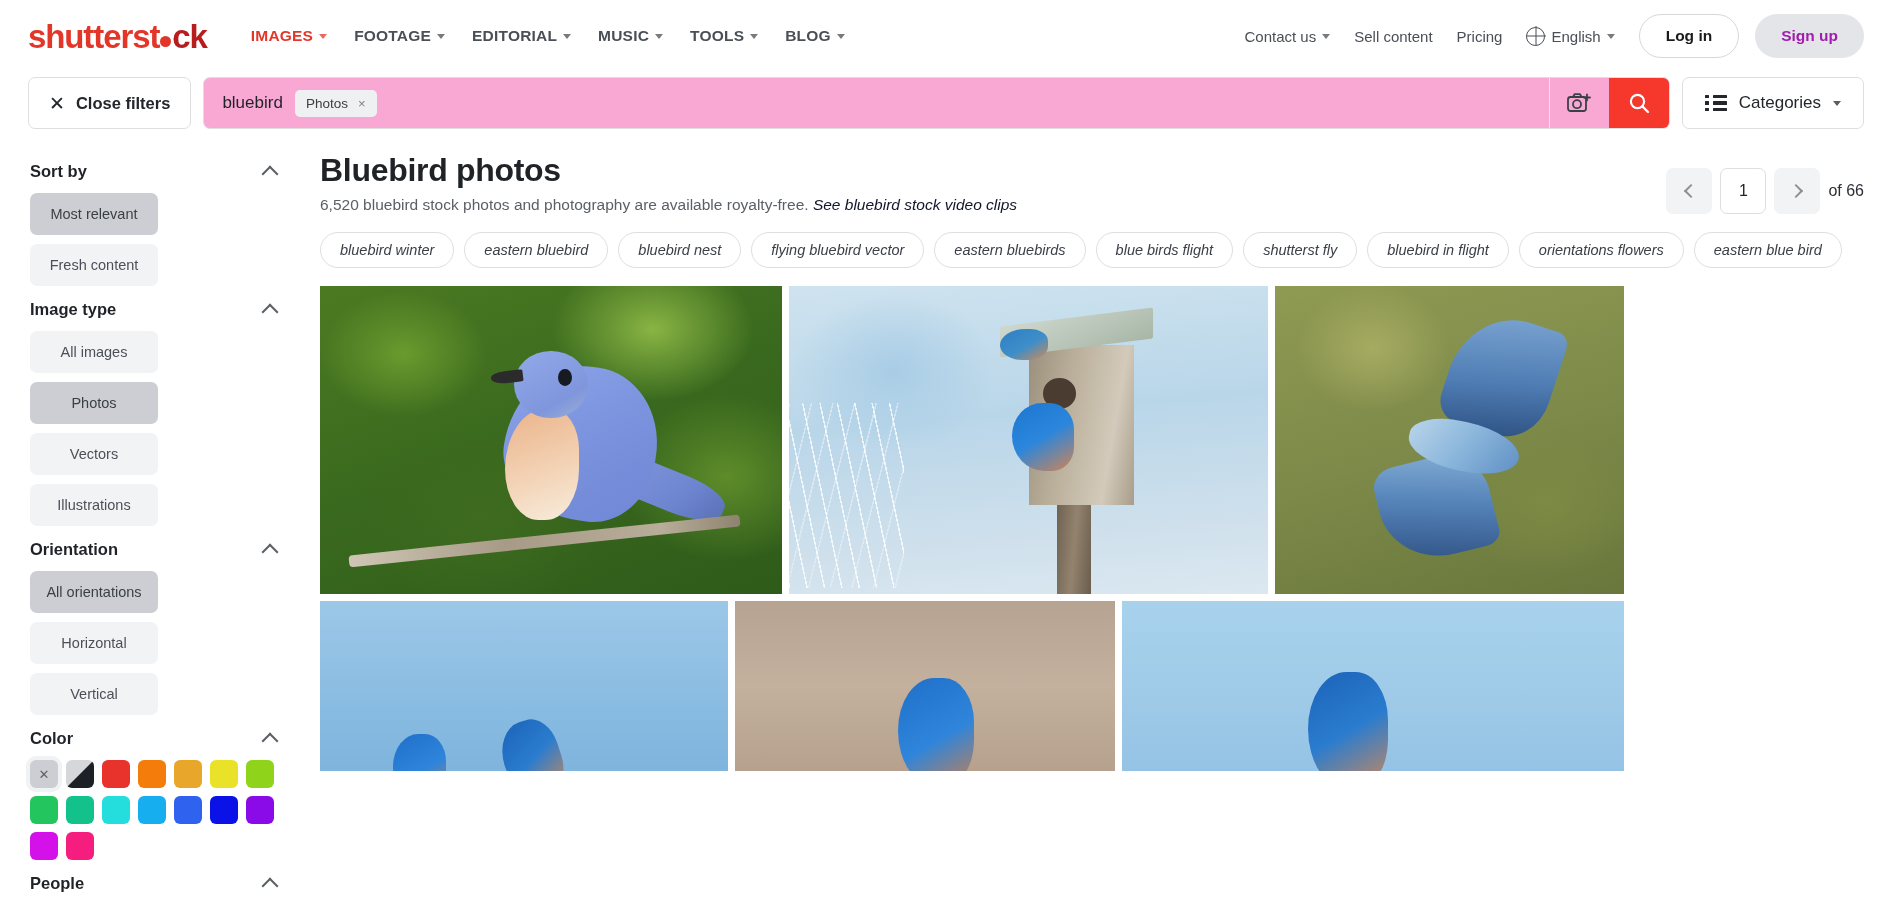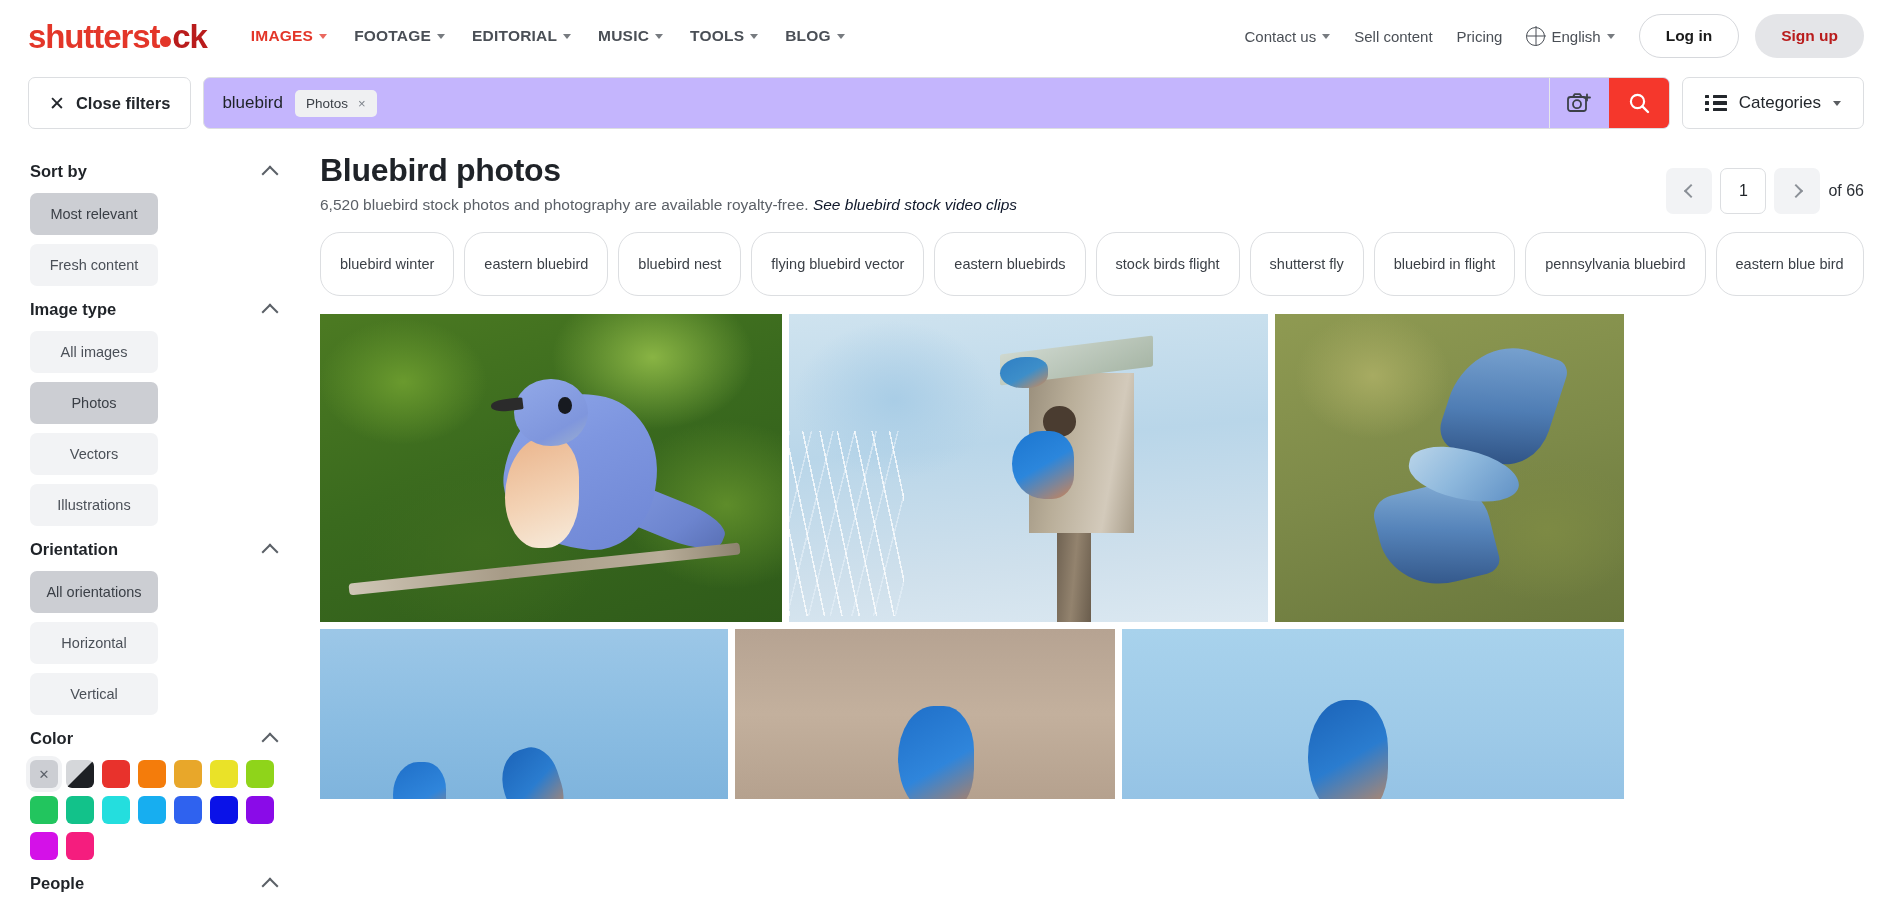--- a/index.html
+++ b/index.html
@@ -78,21 +78,21 @@
   .globe::after {
     content:""; position:absolute; top: 50%; left: -1.6px; right: -1.6px;
     height: 0; border-top: 1.6px solid #4a4f56; transform: translateY(-50%);
   }
   .btn-login {
     font-size: 15.5px; font-weight: 700; color: #1b1b1b;
     border: 1px solid #d6d8dc; border-radius: 26px;
     padding: 12px 26px; background: #fff; cursor: pointer;
   }
   .btn-signup {
-    font-size: 15.5px; font-weight: 700; color: #b91c1c;
+    font-size: 15.5px; font-weight: 700; color: #a21caf;
     border: none; border-radius: 26px;
     padding: 13px 26px; background: #e4e5e8; cursor: pointer;
     margin-left: -8px;
   }
 
   
   .searchrow {
     display: flex; align-items: center;
     padding: 0 30px 0 28px; gap: 12px;
     height: 62px;
@@ -102,21 +102,21 @@
     border: 1px solid #dcdee1; border-radius: 7px;
     height: 52px; padding: 0 20px;
     font-size: 16.5px; font-weight: 600; color: #23272c;
     cursor: pointer; background:#fff; flex: none;
   }
   .xglyph { font-size: 19px; font-weight: 400; line-height: 1; }
   .searchbox {
     flex: 1;
     display: flex; align-items: flex-end;
     border: 1px solid #dcdee1; border-radius: 7px;
-    height: 52px; overflow: hidden; background: #c4b5fd;
+    height: 52px; overflow: hidden; background: #f9a8d4;
   }
   .searchfield {
     flex: 1; display: flex; align-items: center; gap: 12px;
     padding: 0 18px; height: 100%;
   }
   .searchtext { font-size: 17px; color: #1f2328; }
   .pill-filter {
     display: inline-flex; align-items: center; gap: 10px;
     background: #eff0f2; border-radius: 5px;
     padding: 6px 11px; font-size: 13.5px; color: #3b4047;
@@ -224,22 +224,22 @@
     width: 46px; height: 46px; border-radius: 7px; background: #fff;
     border: 1px solid #dcdee1;
     display: flex; align-items: center; justify-content: center;
     font-size: 16px; color: #1f2328; cursor: pointer;
   }
   .pof { font-size: 16px; color: #2b2f35; white-space: nowrap; }
 
   .tags { display: flex; flex-wrap: wrap; gap: 10px; margin-top: 18px; }
   .tag {
     border: 1px solid #dcdee1; border-radius: 20px;
-    padding: 23px 19px; font-size: 14.5px; color: #3b4047;
-    background: #fff; cursor: pointer; white-space: nowrap;
+    padding: 9px 19px; font-size: 14.5px; color: #3b4047;
+    background: #fff; cursor: pointer; white-space: nowrap; font-style: italic;
   }
 
   .grid { margin-top: 18px; }
   .grow { display: flex; gap: 7px; margin-bottom: 7px; }
   .cell {
     position: relative; overflow: hidden; cursor: pointer;
     background: #e8eaec;
   }
 
   
@@ -568,24 +568,24 @@
         <div class="pof">of 66</div>
       </div>
     </div>
 
     <div class="tags">
       <div class="tag">bluebird winter</div>
       <div class="tag">eastern bluebird</div>
       <div class="tag">bluebird nest</div>
       <div class="tag">flying bluebird vector</div>
       <div class="tag">eastern bluebirds</div>
-      <div class="tag">stock birds flight</div>
+      <div class="tag">blue birds flight</div>
       <div class="tag">shutterst fly</div>
       <div class="tag">bluebird in flight</div>
-      <div class="tag">pennsylvania bluebird</div>
+      <div class="tag">orientations flowers</div>
       <div class="tag">eastern blue bird</div>
     </div>
 
     <div class="grid">
 
       <div class="grow">
         <div class="cell" style="width:462px;height:308px;">
           <div class="ph p1bg blur">
             <div class="bird1-tail"></div>
             <div class="bird1-body"></div>

